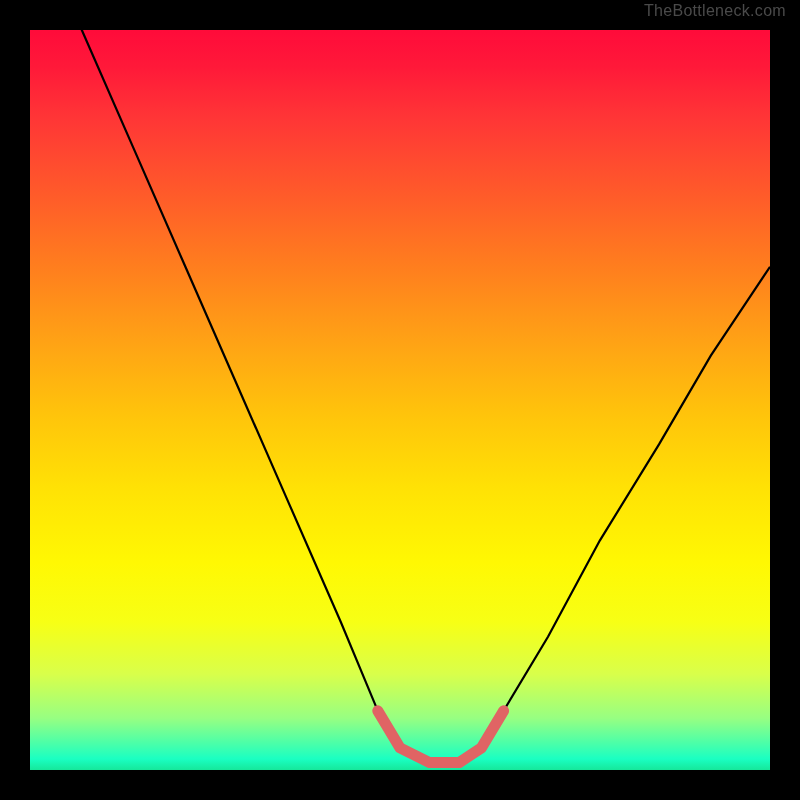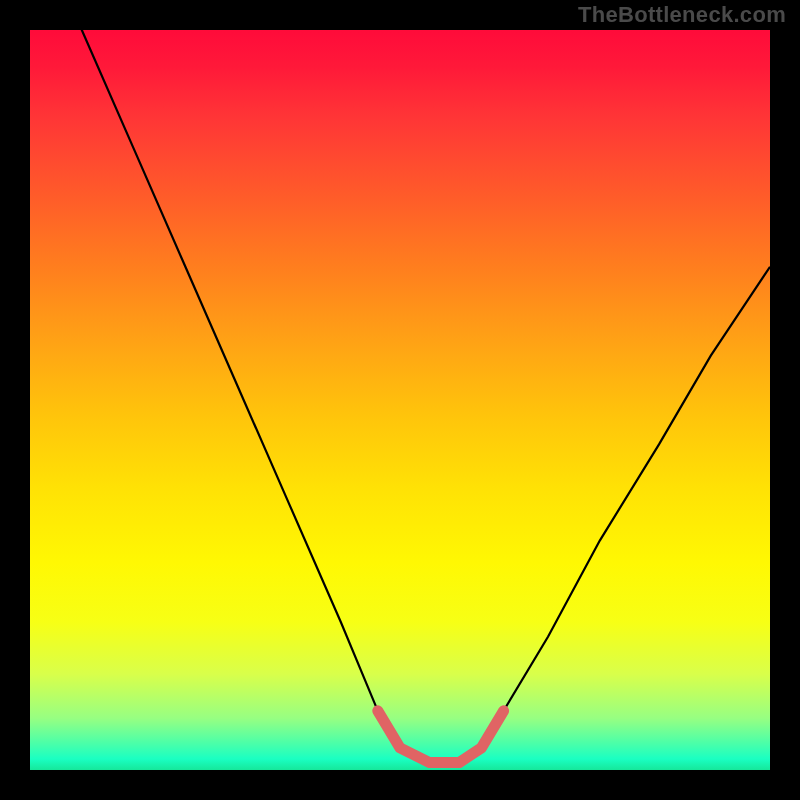--- a/index.html
+++ b/index.html
@@ -9,22 +9,22 @@
     background: #000;
     position: relative;
     overflow: hidden;
     font-family: Arial, Helvetica, sans-serif;
   }
   .watermark {
     position: absolute;
     top: 2px;
     right: 14px;
     color: #4a4a4a;
-    font-size: 22px;
-    font-weight: 700;
+    font-size: 16px;
+    font-weight: 400;
     letter-spacing: 0.3px;
     z-index: 10;
   }
   .plot-area {
     position: absolute;
     left: 30px;
     top: 30px;
     width: 740px;
     height: 740px;
     overflow: hidden;

